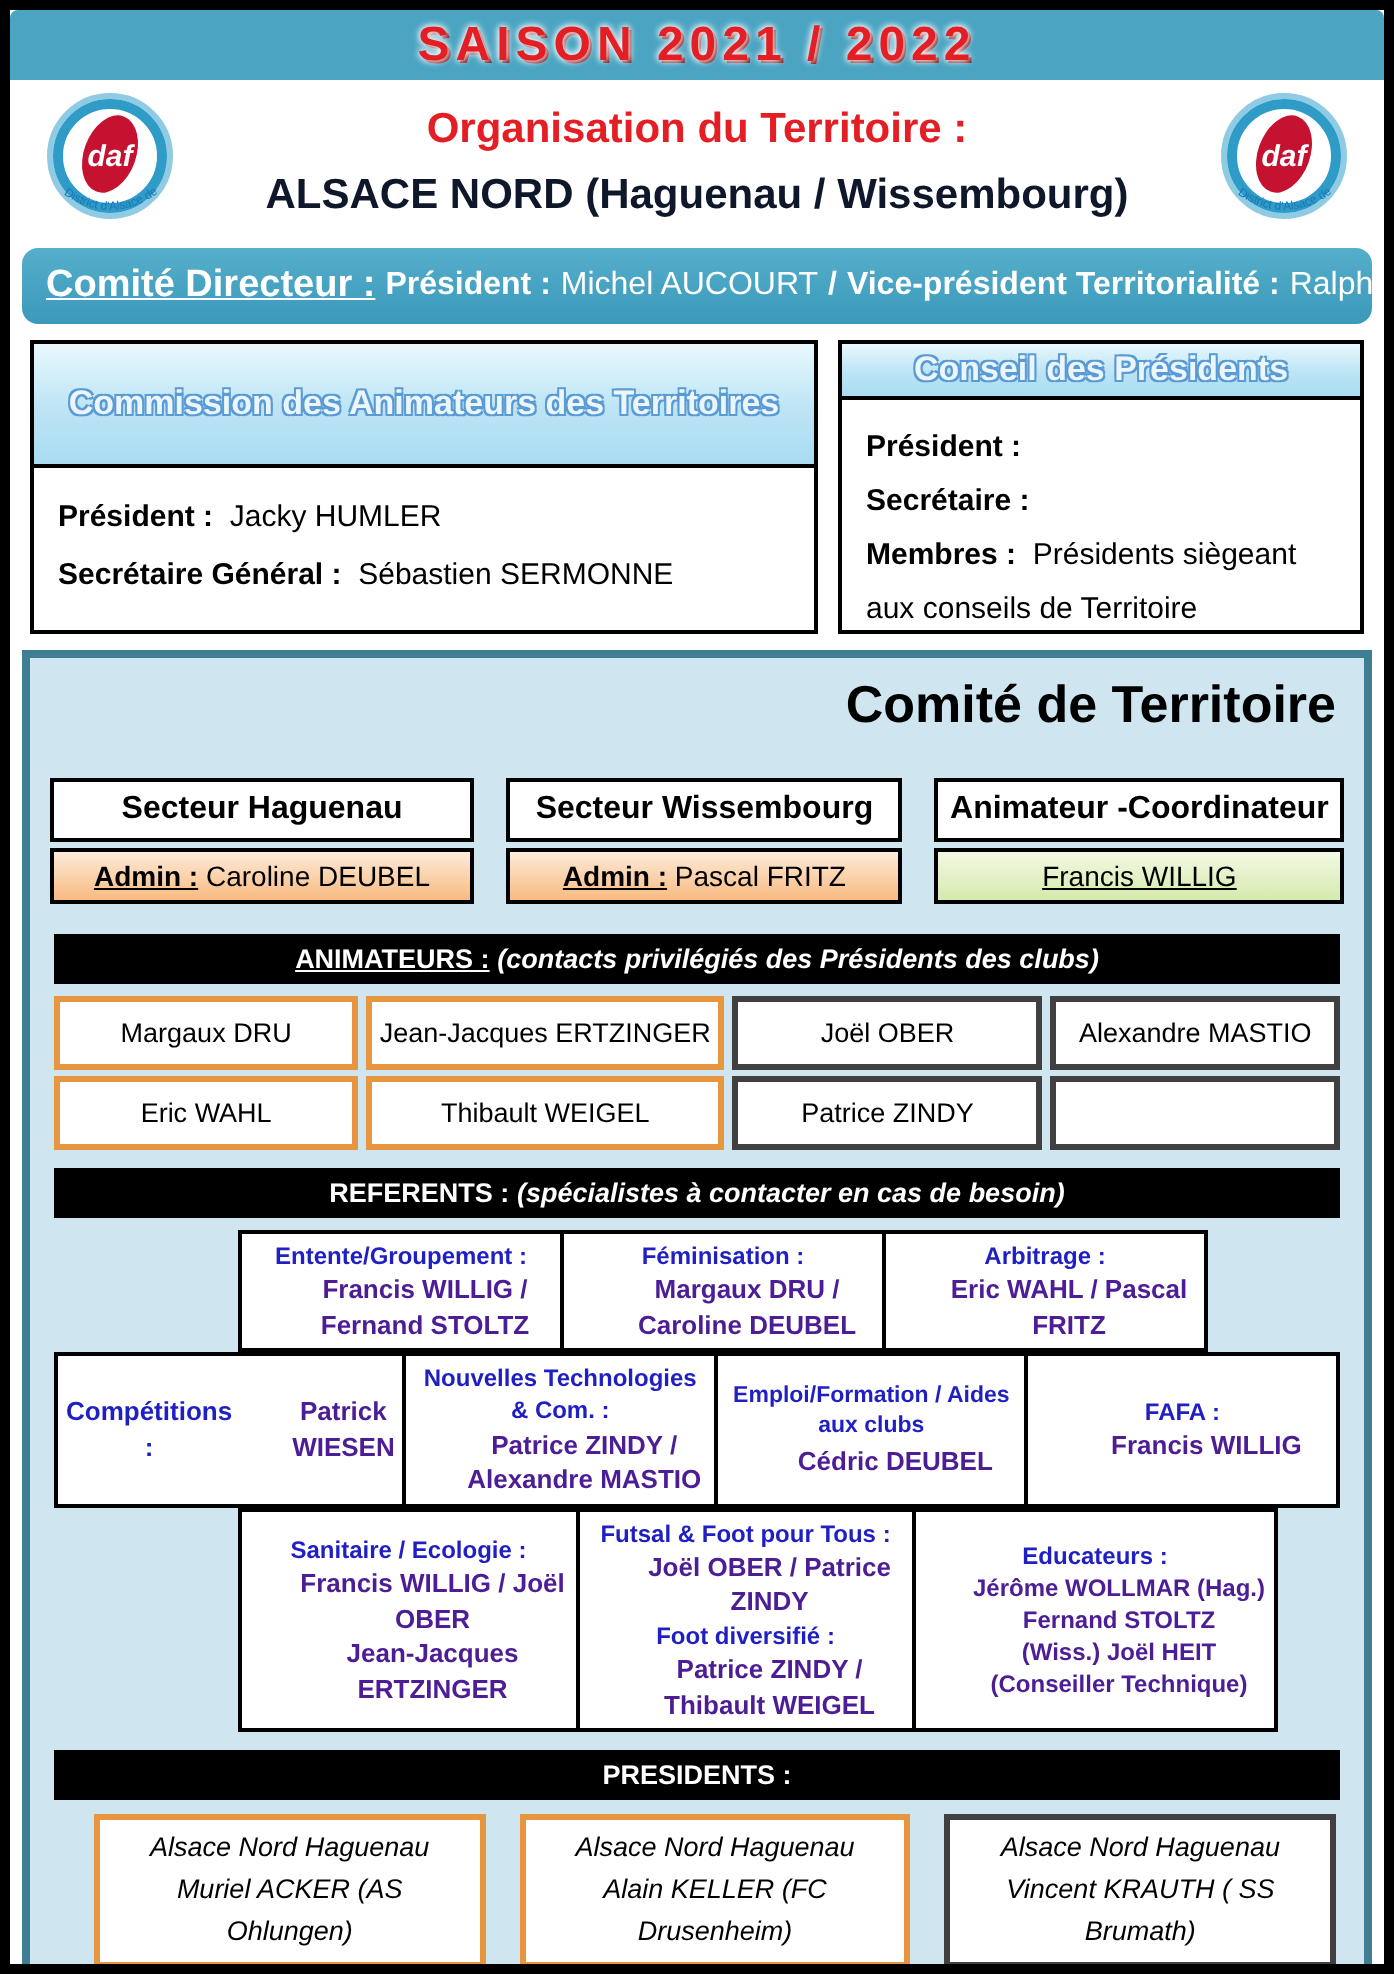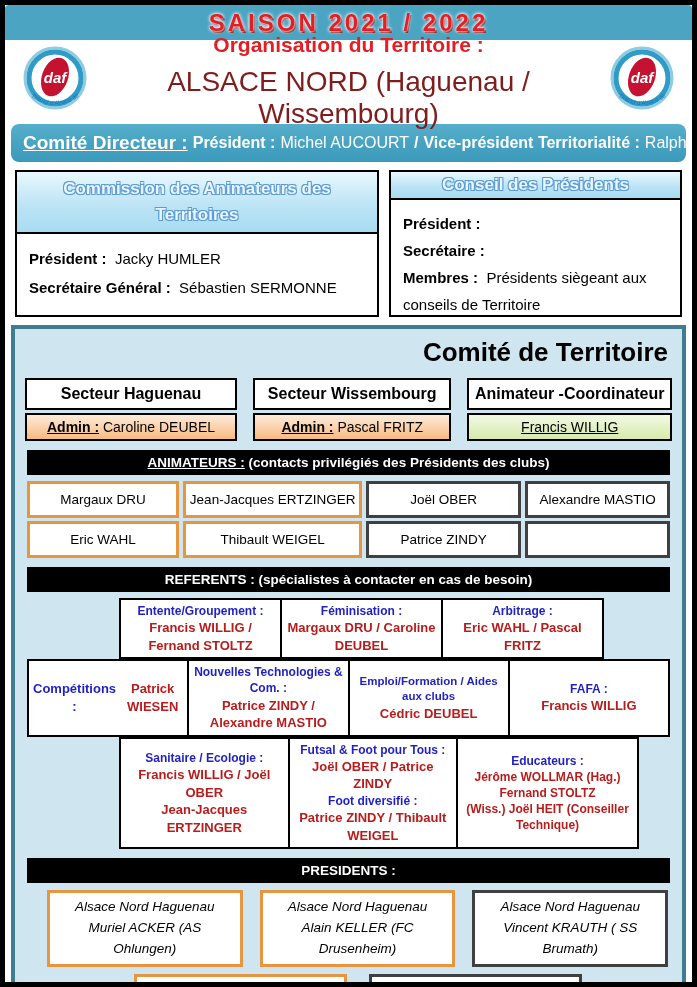--- a/index.html
+++ b/index.html
@@ -10,70 +10,70 @@
   
   .season-band { background:#4AA4C2; height:35px; display:flex; align-items:center; justify-content:center; border-radius:4px 4px 0 0; }
   .season-text { font-size:24px; font-weight:bold; letter-spacing:3px; color:#E31E24;
                  text-shadow:0 0 3px #fff, 0 0 4px #fff, 1.5px 1.5px 0 #8b0e0e; }
 
   
   .title-band { height:82px; display:flex; align-items:center; justify-content:space-between; padding:0 14px; }
   .logo { width:72px; height:72px; flex:0 0 auto; }
   .titles { flex:1; text-align:center; }
   .title-1 { color:#E31E24; font-weight:bold; font-size:21px; margin-bottom:9px; }
-  .title-2 { color:#7f1d1d; font-weight:normal; font-size:28px; }
+  .title-2 { color:#0f172a; font-weight:bold; font-size:21px; }
 
   
   .cd-bar { margin:2px 6px 0 6px; background:linear-gradient(#55AECB,#3B99BA); border-radius:8px;
             height:38px; display:flex; align-items:center; padding:0 12px; color:#fff; white-space:nowrap; }
   .cd-label { font-size:19px; font-weight:bold; text-decoration:underline; margin-right:10px; }
   .cd-strong { font-size:16px; font-weight:bold; }
   .cd-normal { font-size:16px; font-weight:normal; }
   .cd-bar span { margin-right:5px; }
 
   
   .comm-row { display:flex; gap:10px; padding:8px 10px 8px 10px; height:163px; }
   .comm-box { border:2px solid #000; background:#fff; display:flex; flex-direction:column; }
-  .comm-box.left { width:364px; } .comm-box.right { flex:1; }
+  .comm-box.left { width:394px; } .comm-box.right { flex:1; }
   .comm-head { height:62px; border-bottom:2px solid #000; background:linear-gradient(#E9F8FD,#BCE4F5 55%,#A9DCF2);
                display:flex; align-items:center; justify-content:center; text-align:center; padding:0 16px; }
   .comm-title { font-size:17px; font-weight:bold; color:#EAF6FC; line-height:1.55;
                 text-shadow:-1px -1px 0 #5B9BD5, 1px -1px 0 #5B9BD5, -1px 1px 0 #5B9BD5, 1px 1px 0 #5B9BD5; }
   .comm-body { padding:10px 12px; font-size:15px; line-height:1.95; color:#000; }
   .lbl { font-weight:bold; }
 
   
   .panel { margin:0 6px; border:4px solid #3F7E92; background:#CFE5F0; padding:6px 8px 8px 8px; }
   .panel-title { text-align:right; font-size:26px; font-weight:bold; color:#000; padding:2px 6px 6px 0; }
 
-  .sector-grid { display:grid; grid-template-columns:34.2fr 32fr 33fr; gap:3px 16px; margin:4px 2px; }
+  .sector-grid { display:grid; grid-template-columns:34.2fr 32fr 33fr; gap:3px 16px; margin:15px 2px; }
   .sector-head { background:#fff; border:2px solid #000; text-align:center; font-weight:bold; font-size:16px; padding:5px 0; }
   .sector-admin { border:2px solid #000; text-align:center; font-size:14px; padding:4px 0; }
   .grad-orange { background:linear-gradient(#FDEBDA,#F8BA80); }
   .grad-green  { background:linear-gradient(#F2F9E4,#D5EAAC); }
   .u { text-decoration:underline; }
 
   .black-bar { background:#000; color:#fff; text-align:center; margin:9px 4px 6px 4px; padding:5px 0; font-size:13.5px; }
   .black-bar .bt { font-weight:bold; }
-  .black-bar .bn { font-weight:bold; }
+  .black-bar .bn { font-style:italic; font-weight:bold; }
 
   .anim-grid { display:grid; grid-template-columns:1.02fr 1.2fr 1.04fr 0.97fr; gap:3px 4px; margin:0 4px; }
   .anim-cell { background:#fff; text-align:center; font-size:13.5px; padding:8px 2px; min-height:26px; }
   .bd-orange { border:3px solid #E8953F; }
   .bd-green  { border:3px solid #404040; }
 
   .ref-row { display:flex; margin-top:0; }
   .ref-row.r1 { margin:4px 0 0 96px; width:485px; }
   .ref-row.r2 { margin:0 4px; }
   .ref-row.r3 { margin:0 0 2px 96px; width:520px; }
   .ref-cell { background:#fff; border:2px solid #000; margin-left:-2px; padding:3px 4px; text-align:center;
               display:flex; flex-direction:column; justify-content:center; }
   .ref-cell:first-child { margin-left:0; }
   .ref-label { color:#1F1FC4; font-weight:bold; font-size:12px; line-height:1.35; }
-  .ref-names { color:#b91c1c; font-weight:bold; font-size:13px; line-height:1.35; }
+  .ref-names { color:#4c1d95; font-weight:bold; font-size:13px; line-height:1.35;margin-left:24px; }
   .ref-inline { display:flex; align-items:center; justify-content:center; gap:6px; }
   .r1 .ref-cell { flex:1; }
   .r2 .ref-cell { flex:1; }
   .r3 .ref-cell.c1 { flex:1.02; } .r3 .ref-cell.c2 { flex:1.02; } .r3 .ref-cell.c3 { flex:1.1; }
 
   .pres-row { display:flex; justify-content:center; gap:17px; margin:7px 6px 0 24px; }
   .pres-box { background:#fff; text-align:center; font-style:italic; font-size:13.5px; line-height:1.55;
               padding:4px 6px; width:213px; }
 </style>
 </head>

